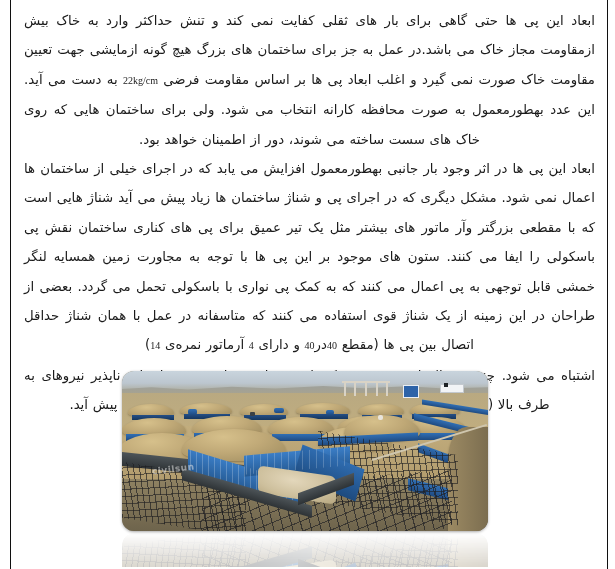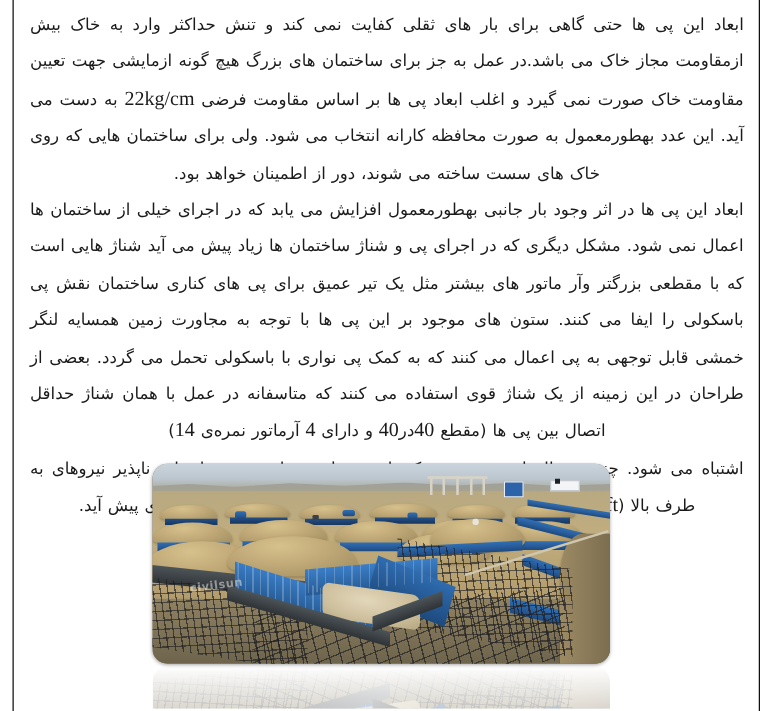--- a/index.html
+++ b/index.html
@@ -51,21 +51,21 @@
     margin: 0;
     letter-spacing: 0px;
     word-spacing: 0.5px;
   }
   .para + .para { margin-top: 0px; }
 
   .para .lat {
     direction: ltr;
     unicode-bidi: embed;
     font-family: "Liberation Serif", serif;
-    font-size: 16px;
+    font-size: 10px;
   }
 
   
   .figure-wrap {
     position: absolute;
     left: 122px;
     top: 371px;
     width: 366px;
     height: 160px;
   }

